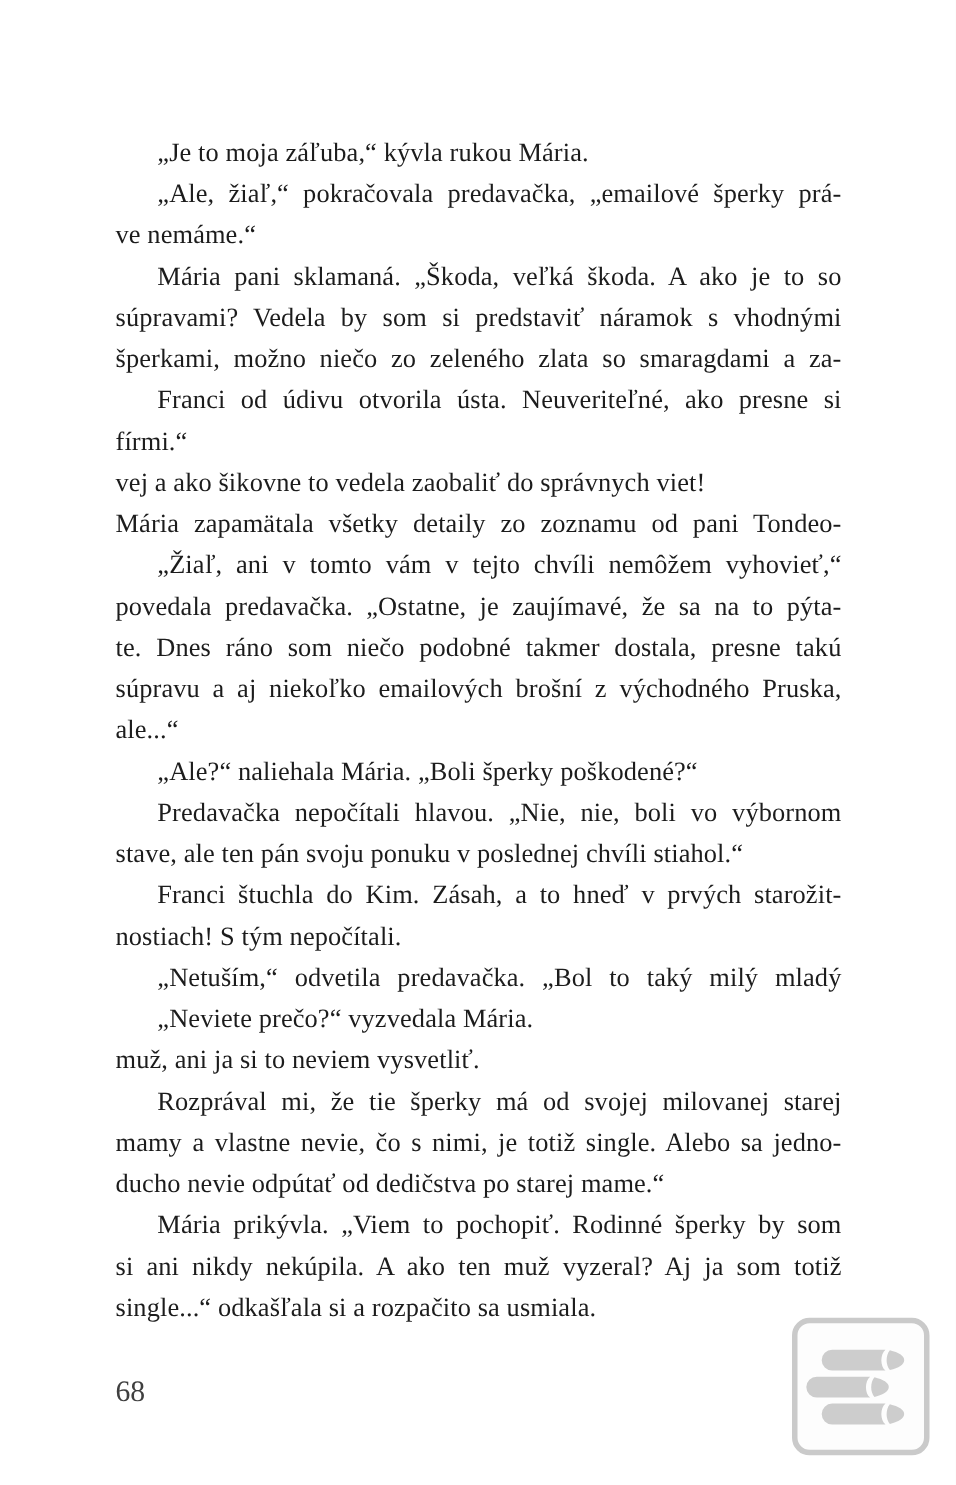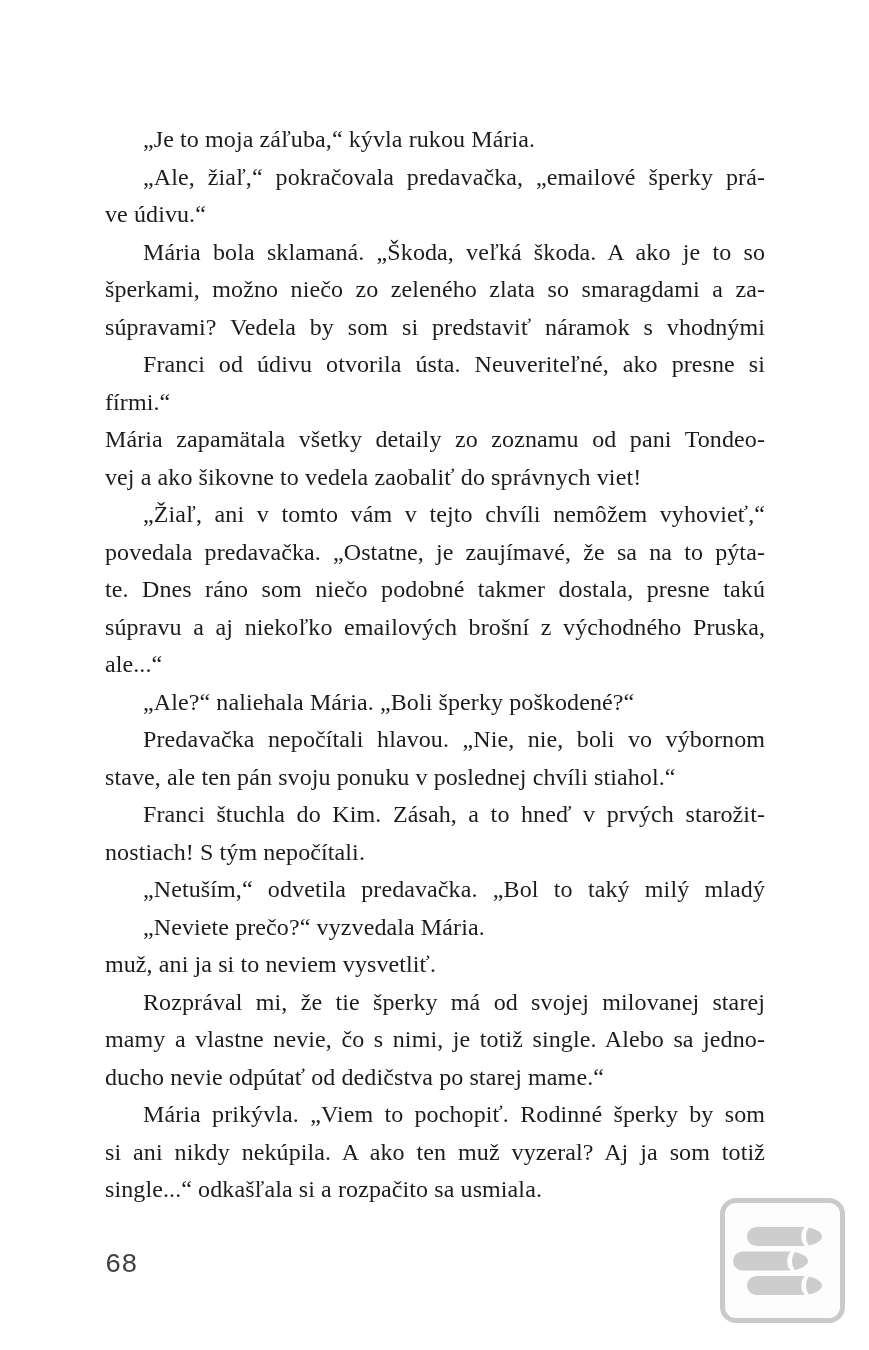--- a/index.html
+++ b/index.html
@@ -33,21 +33,21 @@
   }
   .line.last{
     text-align-last:left;
   }
   .line.first{
     text-indent:38px;
   }
   .page-number{
     position:absolute;
     left:105px;top:1250px;
-    font-family:Liberation Mono, monospace;
+    font-family:Liberation Serif, serif;
     font-size:27px;
     color:var(--page-num);
   }
   .footer-logo{
     position:absolute;
     left:720px;top:1198px;
     width:125px;height:125px;
   }
   .logo-frame{
     width:115px;height:115px;
@@ -61,28 +61,28 @@
   }
 </style>
 </head>
 <body>
 
 <div class="book-page">
 
   <div class="page-text">
       <div class="line first last">„Je to moja záľuba,“ kývla rukou Mária.</div>
       <div class="line first">„Ale, žiaľ,“ pokračovala predavačka, „emailové šperky prá-</div>
-      <div class="line last">ve údivu.“</div>
-      <div class="line first">Mária bola sklamaná. „Škoda, veľká škoda. A ako je to so</div>
+      <div class="line last">ve nemáme.“</div>
+      <div class="line first">Mária pani sklamaná. „Škoda, veľká škoda. A ako je to so</div>
+      <div class="line">súpravami? Vedela by som si predstaviť náramok s vhodnými</div>
       <div class="line">šperkami, možno niečo zo zeleného zlata so smaragdami a za-</div>
-      <div class="line">súpravami? Vedela by som si predstaviť náramok s vhodnými</div>
       <div class="line first">Franci od údivu otvorila ústa. Neuveriteľné, ako presne si</div>
       <div class="line last">fírmi.“</div>
+      <div class="line last">vej a ako šikovne to vedela zaobaliť do správnych viet!</div>
       <div class="line">Mária zapamätala všetky detaily zo zoznamu od pani Tondeo-</div>
-      <div class="line last">vej a ako šikovne to vedela zaobaliť do správnych viet!</div>
       <div class="line first">„Žiaľ, ani v tomto vám v tejto chvíli nemôžem vyhovieť,“</div>
       <div class="line">povedala predavačka. „Ostatne, je zaujímavé, že sa na to pýta-</div>
       <div class="line">te. Dnes ráno som niečo podobné takmer dostala, presne takú</div>
       <div class="line">súpravu a aj niekoľko emailových brošní z východného Pruska,</div>
       <div class="line last">ale...“</div>
       <div class="line first last">„Ale?“ naliehala Mária. „Boli šperky poškodené?“</div>
       <div class="line first">Predavačka nepočítali hlavou. „Nie, nie, boli vo výbornom</div>
       <div class="line last">stave, ale ten pán svoju ponuku v poslednej chvíli stiahol.“</div>
       <div class="line first">Franci štuchla do Kim. Zásah, a to hneď v prvých starožit-</div>
       <div class="line last">nostiach! S tým nepočítali.</div>

